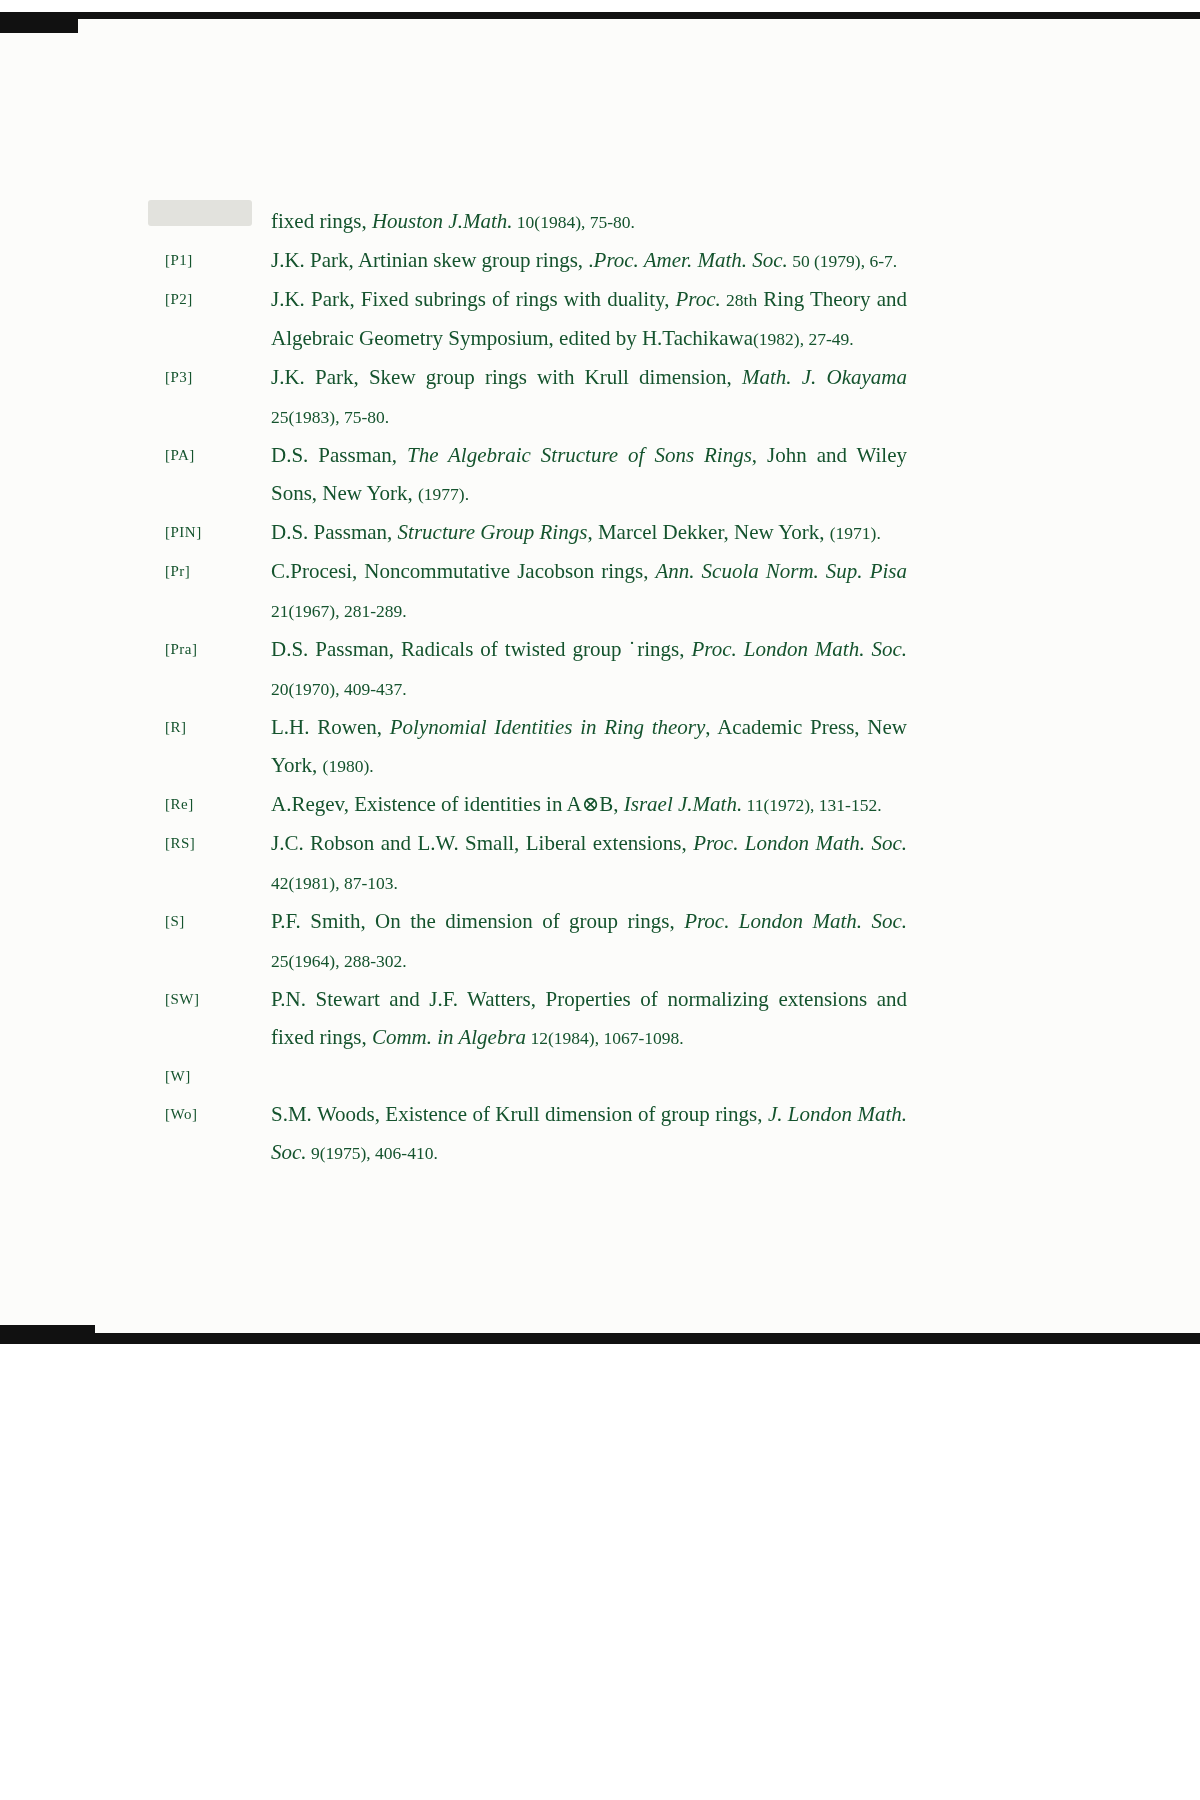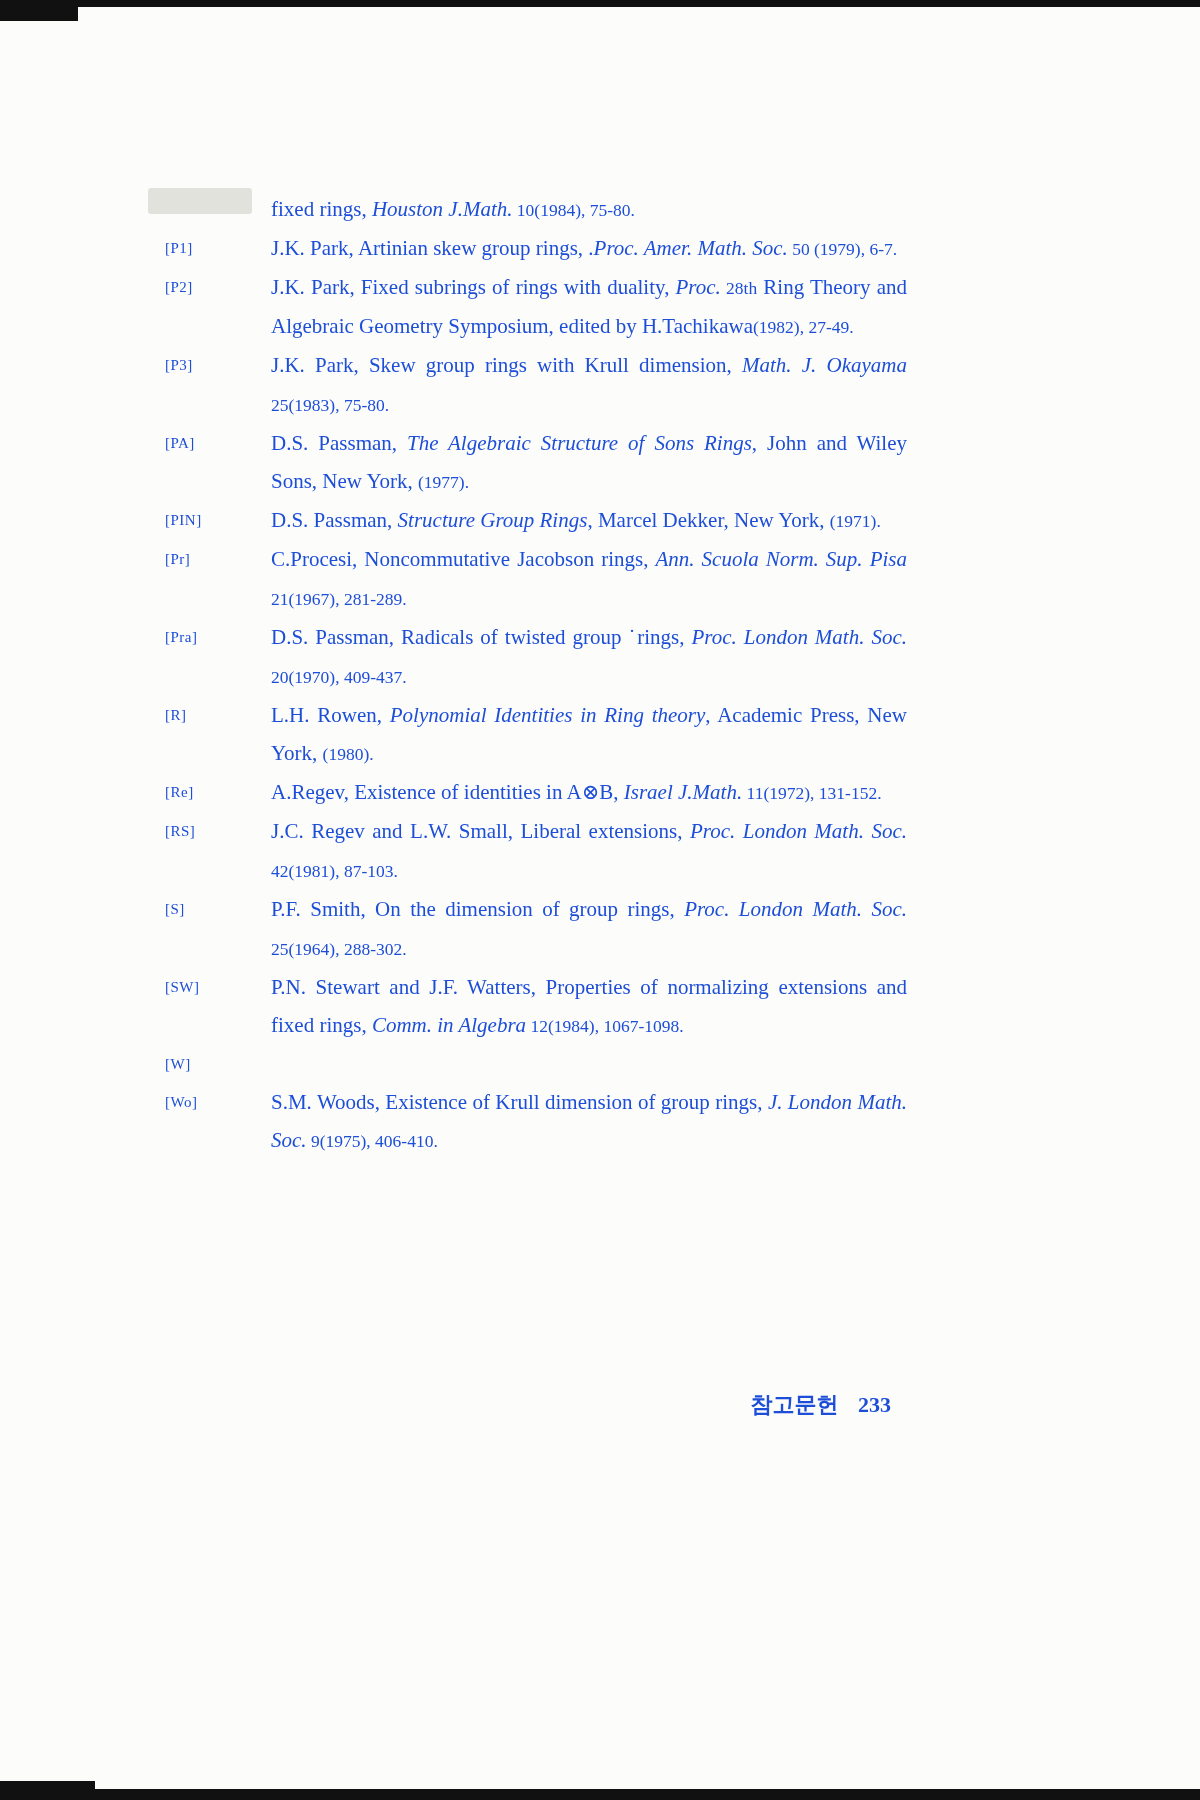--- a/index.html
+++ b/index.html
@@ -1,23 +1,24 @@
 <!DOCTYPE html>
 <html><head>
 <meta charset="utf-8">
 <style>
   html,body { margin:0; padding:0; background:#ffffff; }
   .page {
     position: relative;
     width: 1200px;
-    height: 1800px;
+    height: 1332px;
     background: #fcfcfa;
     font-family: "Liberation Serif", "DejaVu Serif", serif;
-    color: #1d4ed8;
+    color: #14532d;
     overflow: hidden;
+    margin-top: 12px;
   }
   
   .artifact { position:absolute; background:#111111; }
   .art-top-line     { top:0; left:0; width:100%; height:7px; }
   .art-top-left     { top:0; left:0; width:78px; height:21px; }
   .art-bottom-line  { bottom:0; left:0; width:100%; height:11px; }
   .art-bottom-left  { bottom:0; left:0; width:95px; height:19px; }
   .art-smudge {
     position:absolute; top:188px; left:148px; width:104px; height:26px;
     background:#e2e2dd; border-radius:3px;
@@ -106,21 +107,21 @@
       <div class="ref-row">
         <div class="ref-label">[R]</div>
         <div class="ref-body"><span>L.H. Rowen, </span><span class="it">Polynomial Identities in Ring theory</span><span>, Academic Press, New York, </span><span class="sm">(1980).</span></div>
       </div>
       <div class="ref-row">
         <div class="ref-label">[Re]</div>
         <div class="ref-body"><span>A.Regev, Existence of identities in A⊗B, </span><span class="it">Israel J.Math.</span><span class="sm"> 11(1972), 131-152.</span></div>
       </div>
       <div class="ref-row">
         <div class="ref-label">[RS]</div>
-        <div class="ref-body"><span>J.C. Regev and L.W. Small, Liberal extensions, </span><span class="it">Proc. London Math. Soc.</span><span class="sm"> 42(1981), 87-103.</span></div>
+        <div class="ref-body"><span>J.C. Robson and L.W. Small, Liberal extensions, </span><span class="it">Proc. London Math. Soc.</span><span class="sm"> 42(1981), 87-103.</span></div>
       </div>
       <div class="ref-row">
         <div class="ref-label">[S]</div>
         <div class="ref-body"><span>P.F. Smith, On the dimension of group rings, </span><span class="it">Proc. London Math. Soc.</span><span class="sm"> 25(1964), 288-302.</span></div>
       </div>
       <div class="ref-row">
         <div class="ref-label">[SW]</div>
         <div class="ref-body"><span>P.N. Stewart and J.F. Watters, Properties of normalizing extensions and fixed rings, </span><span class="it">Comm. in Algebra</span><span class="sm"> 12(1984), 1067-1098.</span></div>
       </div>
       <div class="ref-row">

